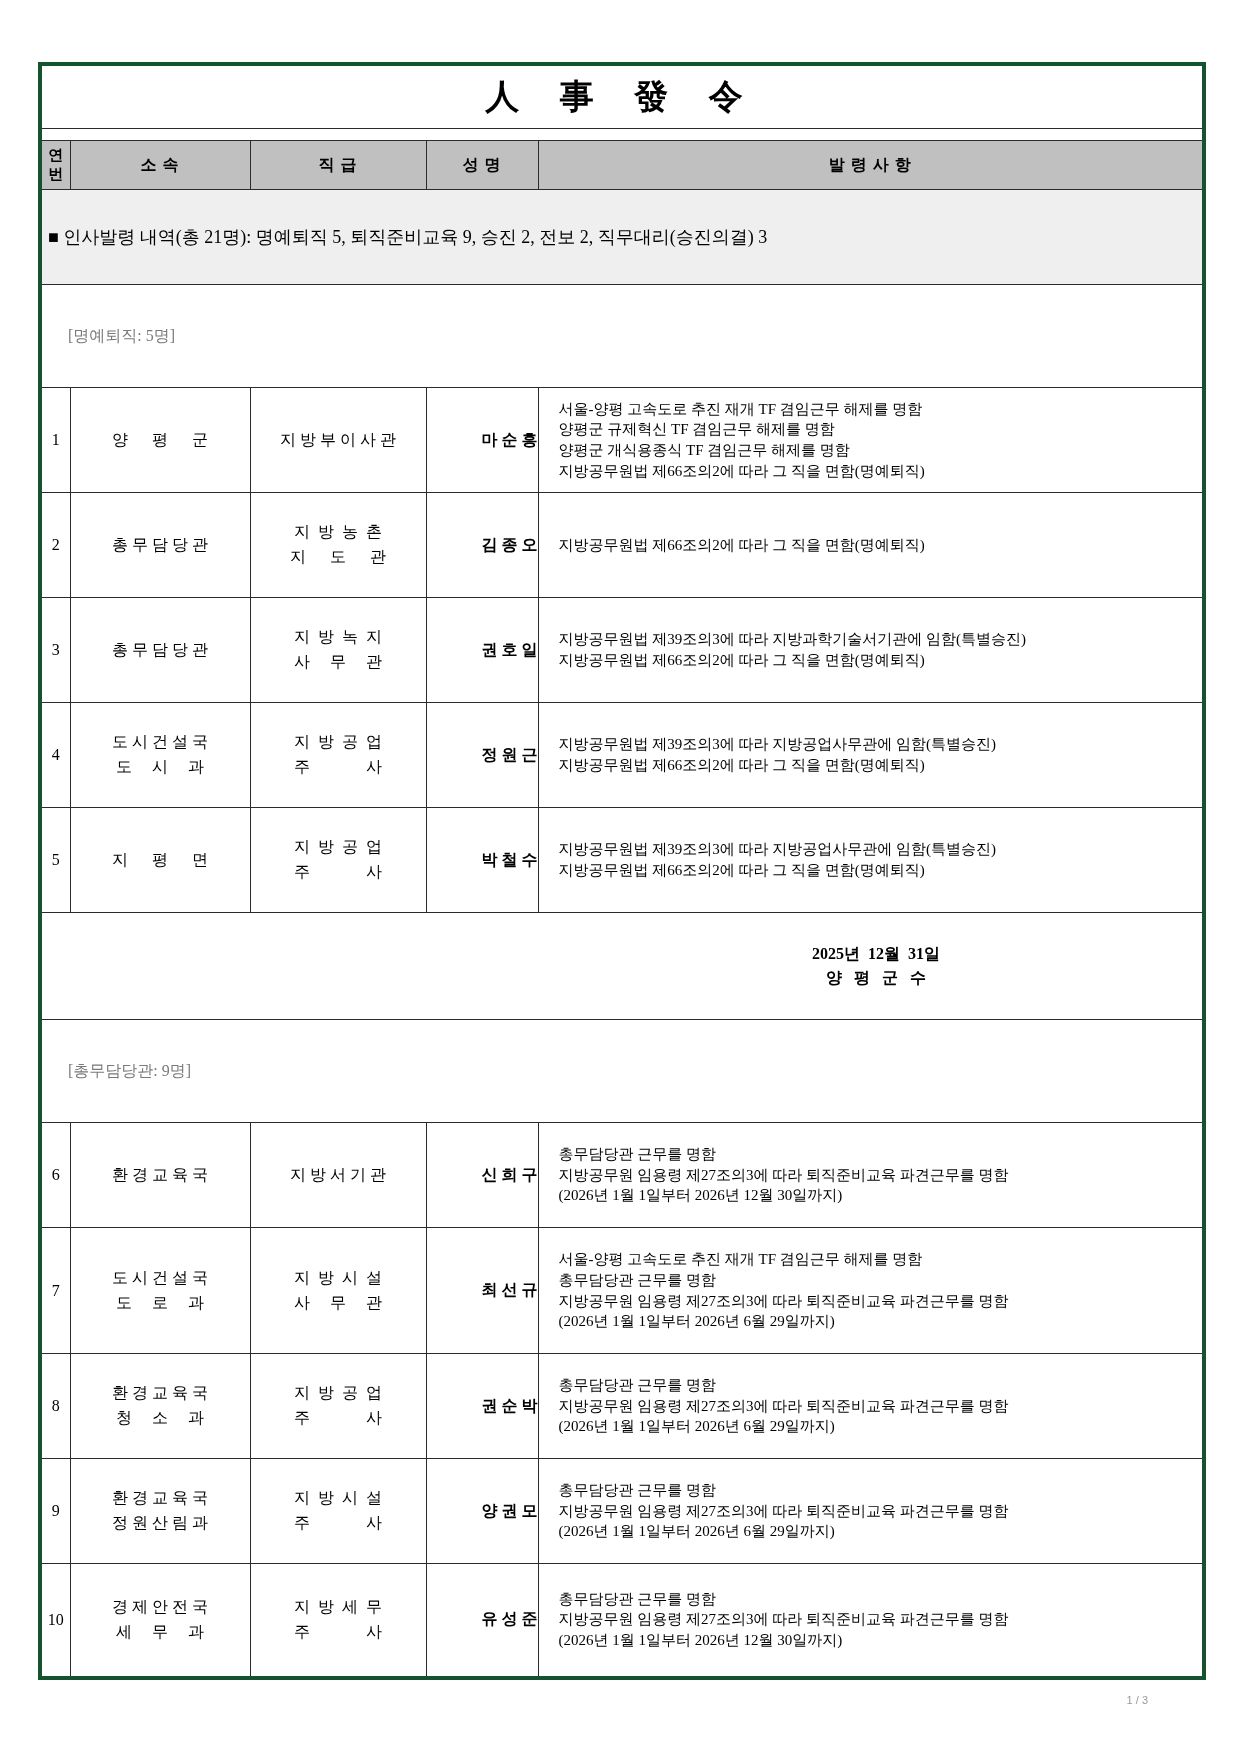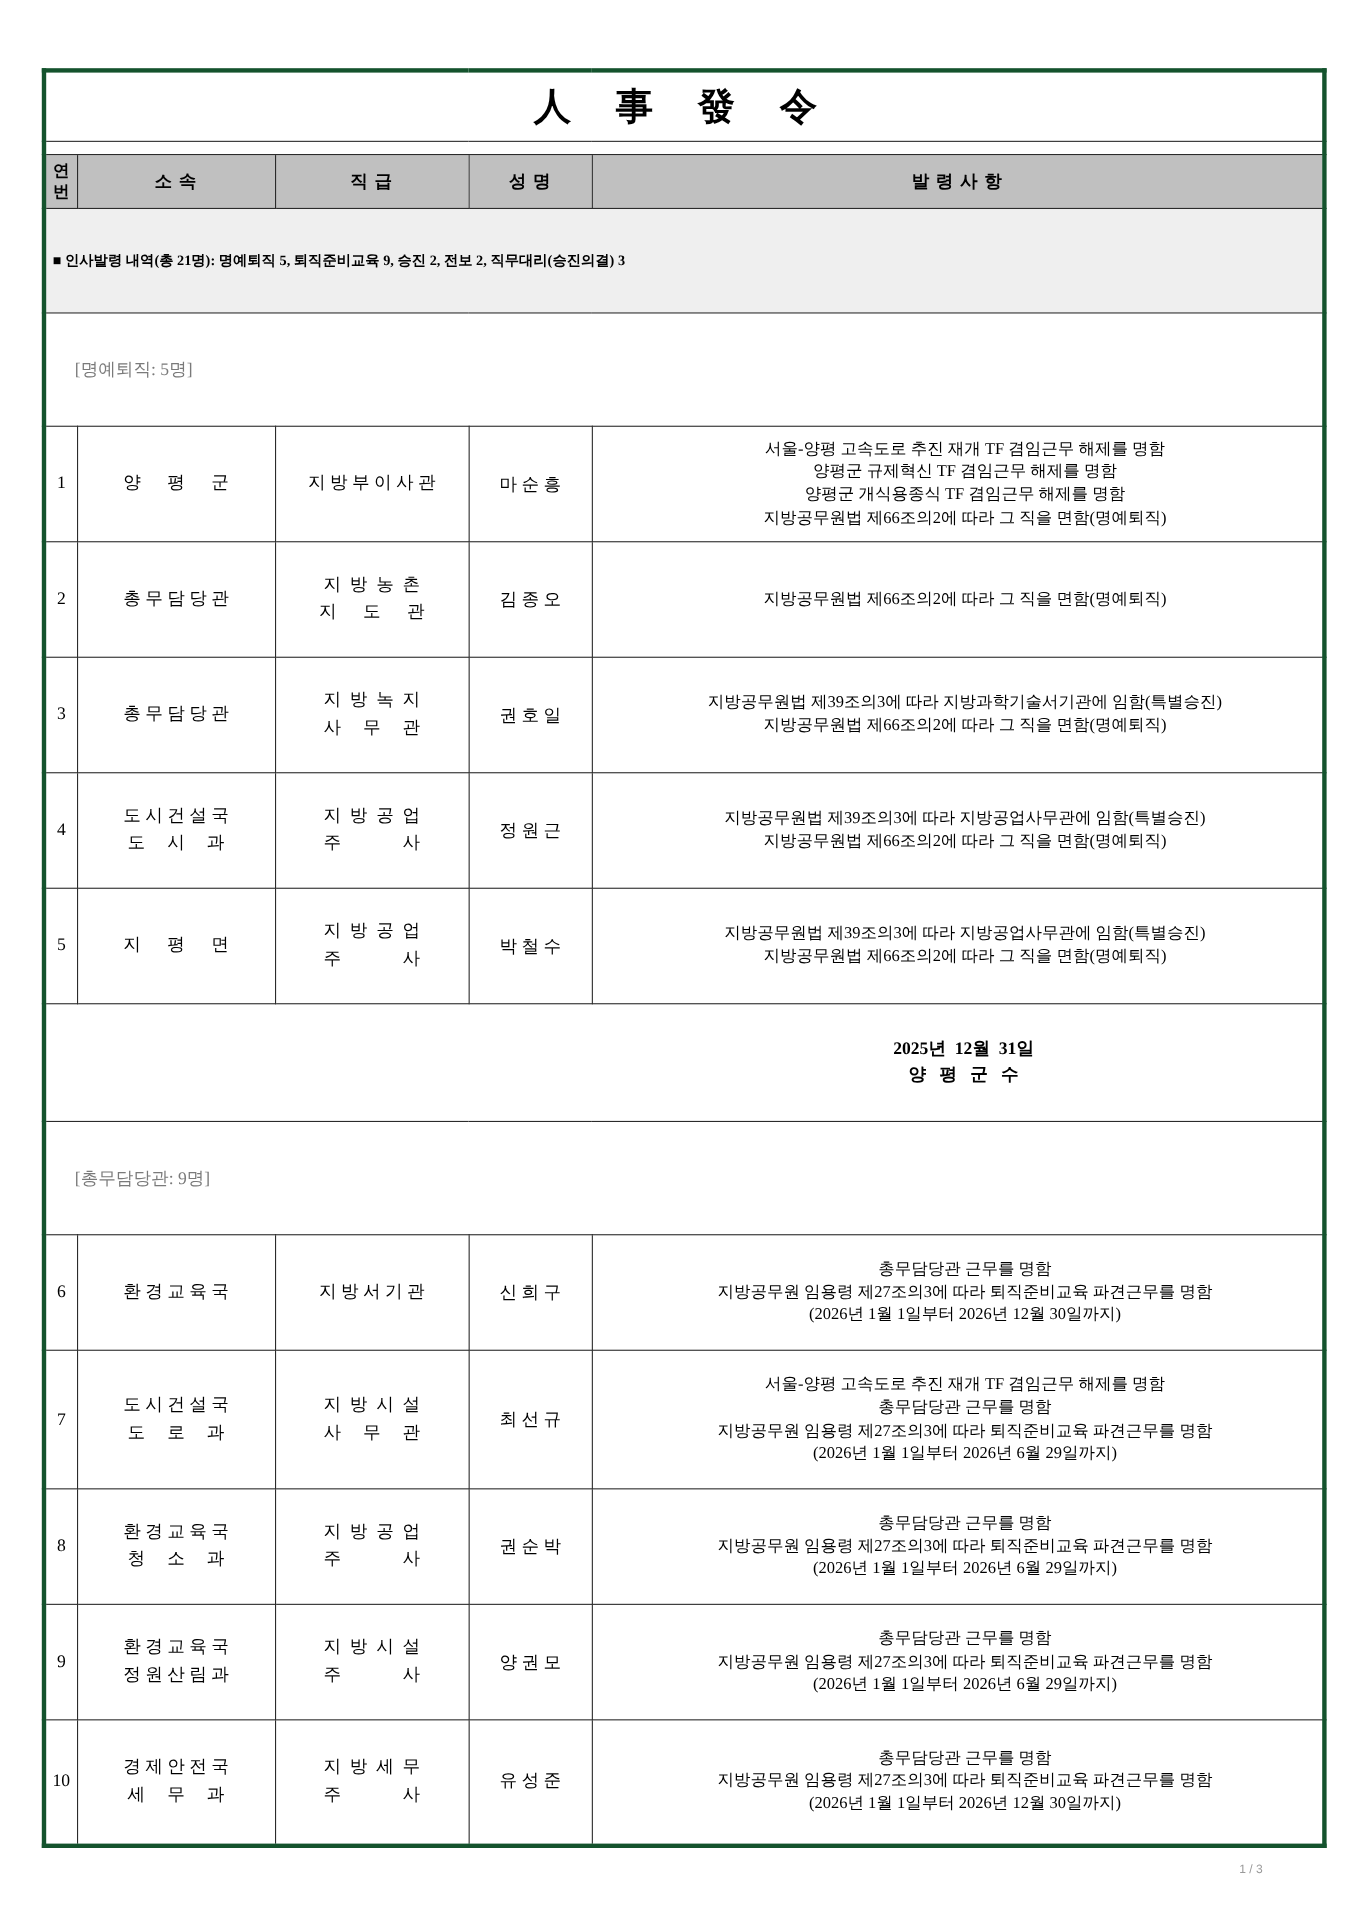--- a/index.html
+++ b/index.html
@@ -48,22 +48,22 @@
     font-weight: bold;
     letter-spacing: 1px;
   }
   .r-header td.c-no { font-size: 15px; letter-spacing: 0; }
   
   .r-summary td {
     height: 94px;
     background: #efefef;
     vertical-align: middle;
     padding-left: 6px;
-    font-size: 13px;
-    font-weight: bold;
+    font-size: 18px;
+    font-weight: normal;
     white-space: pre-wrap;
   }
   
   .r-section td {
     height: 102px;
     vertical-align: middle;
     padding-left: 26px;
     font-size: 16px;
     color: #7a7a7a;
     white-space: pre-wrap;
@@ -78,26 +78,27 @@
     font-size: 16px;
   }
   td.cell-dept, td.cell-rank {
     text-align: center;
     font-size: 16px;
     white-space: pre-wrap;
     line-height: 1.55;
     font-family: Liberation Serif, serif;
   }
   td.cell-name {
-    text-align: center;
-    font-size: 16px;
-    white-space: pre-wrap;
+    text-align: right;
+    font-size: 16px;
+    white-space: pre-wrap;
+    font-weight: bold;
   }
   td.cell-detail {
-    text-align: center;
+    text-align: left;
     padding-left: 20px;
     padding-right: 6px;
     font-size: 15px;
     line-height: 1.38;
     white-space: pre-wrap;
   }
   
   .r-signature td {
     height: 106px;
     vertical-align: middle;

